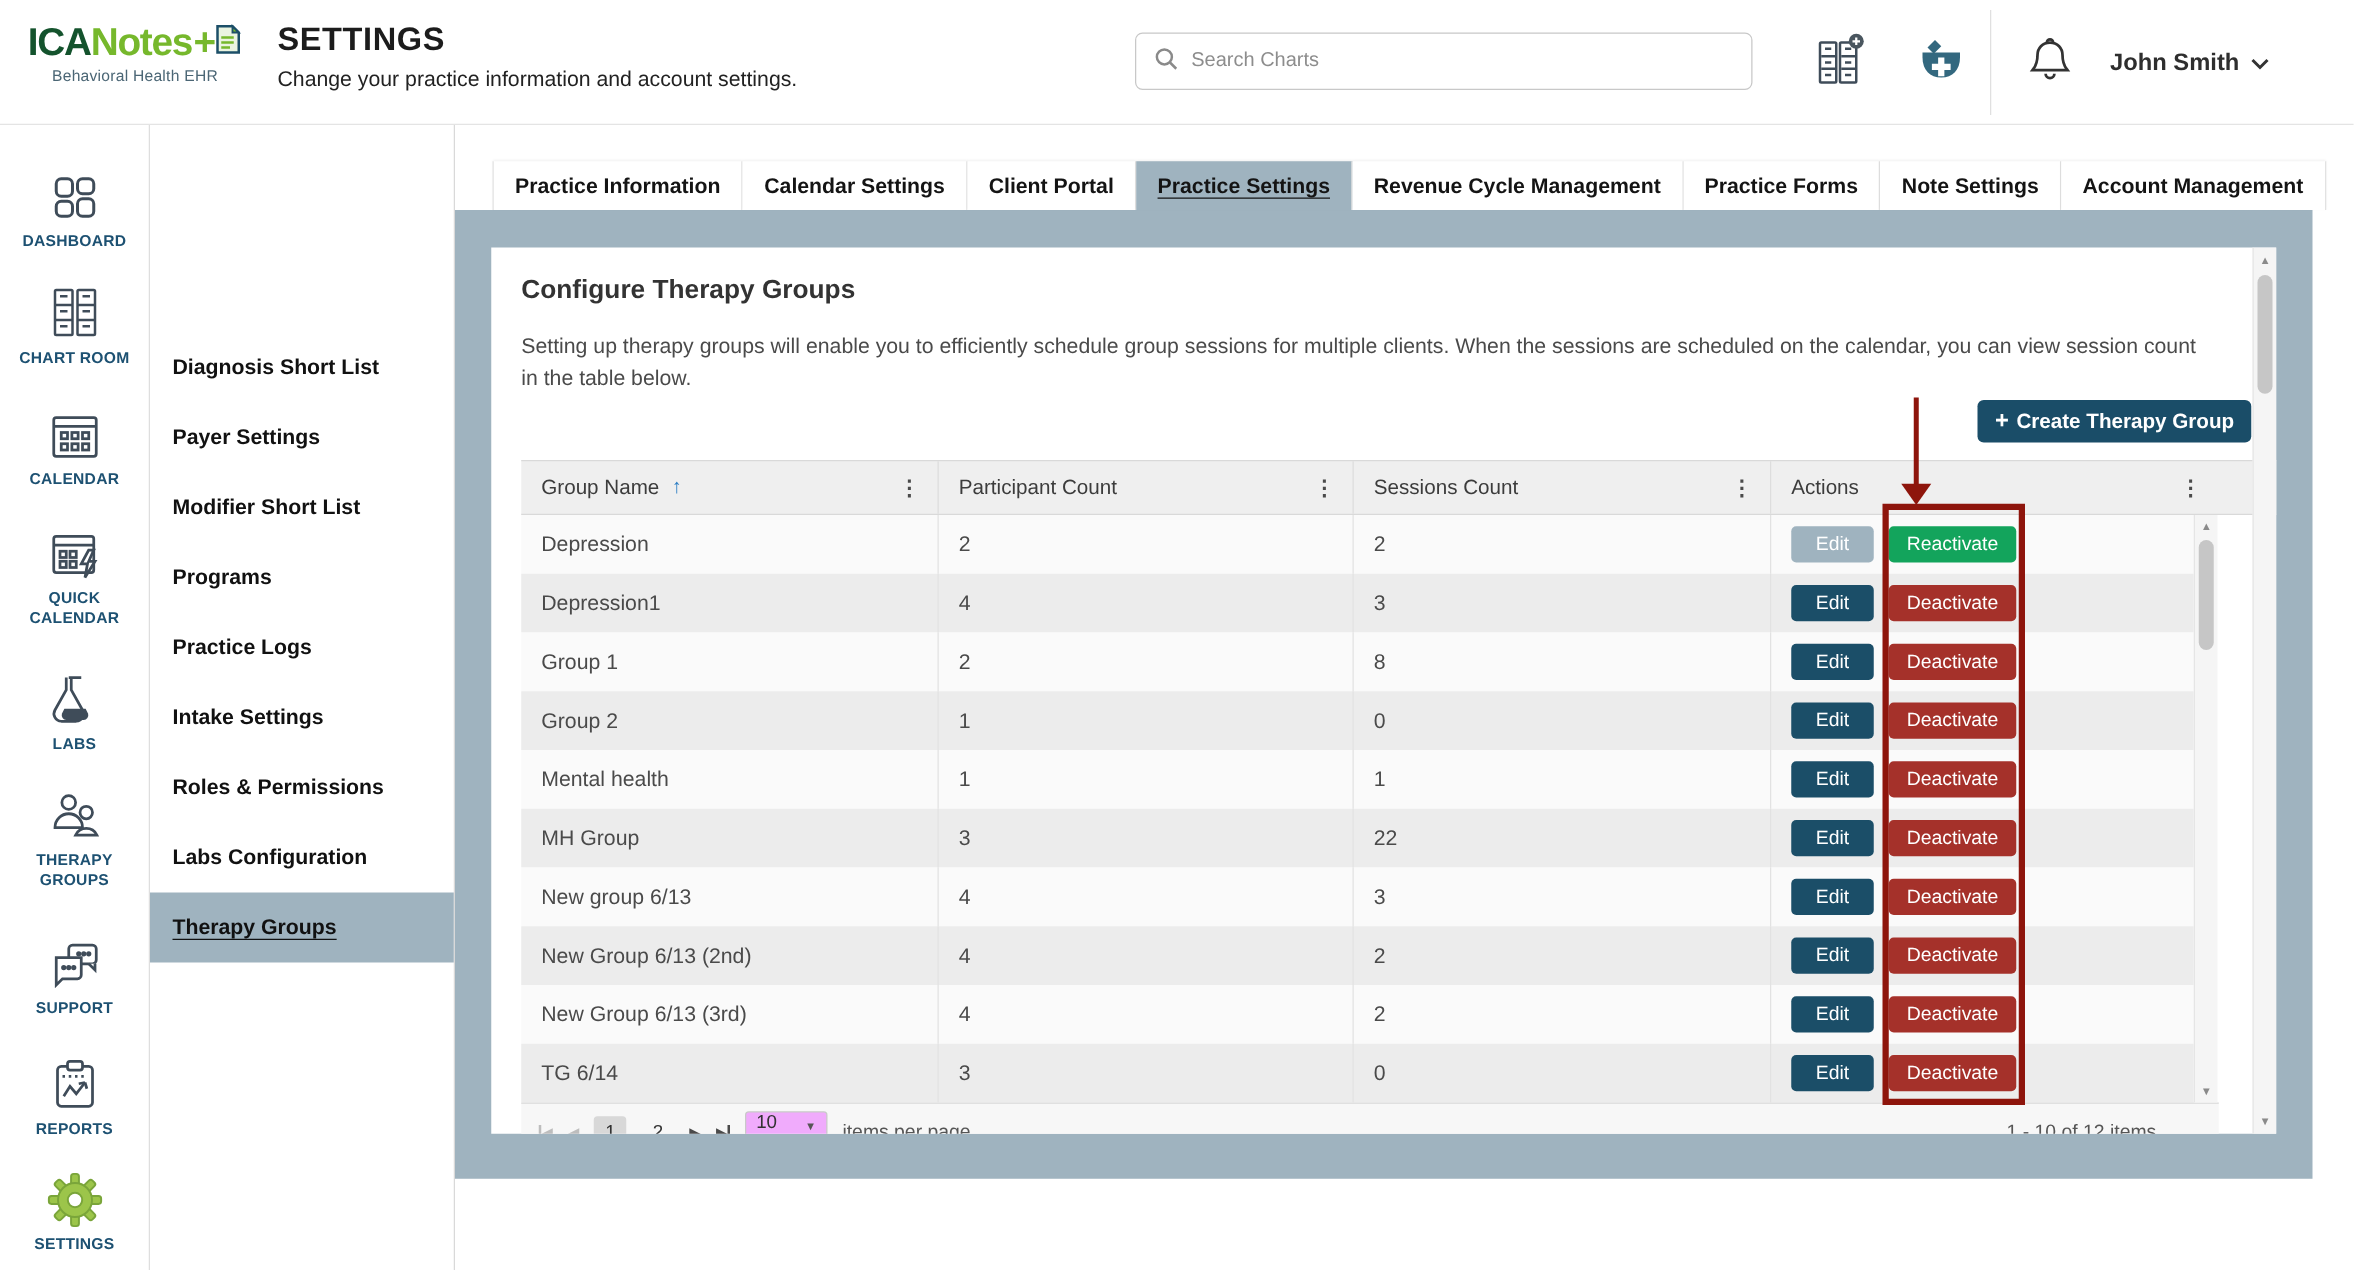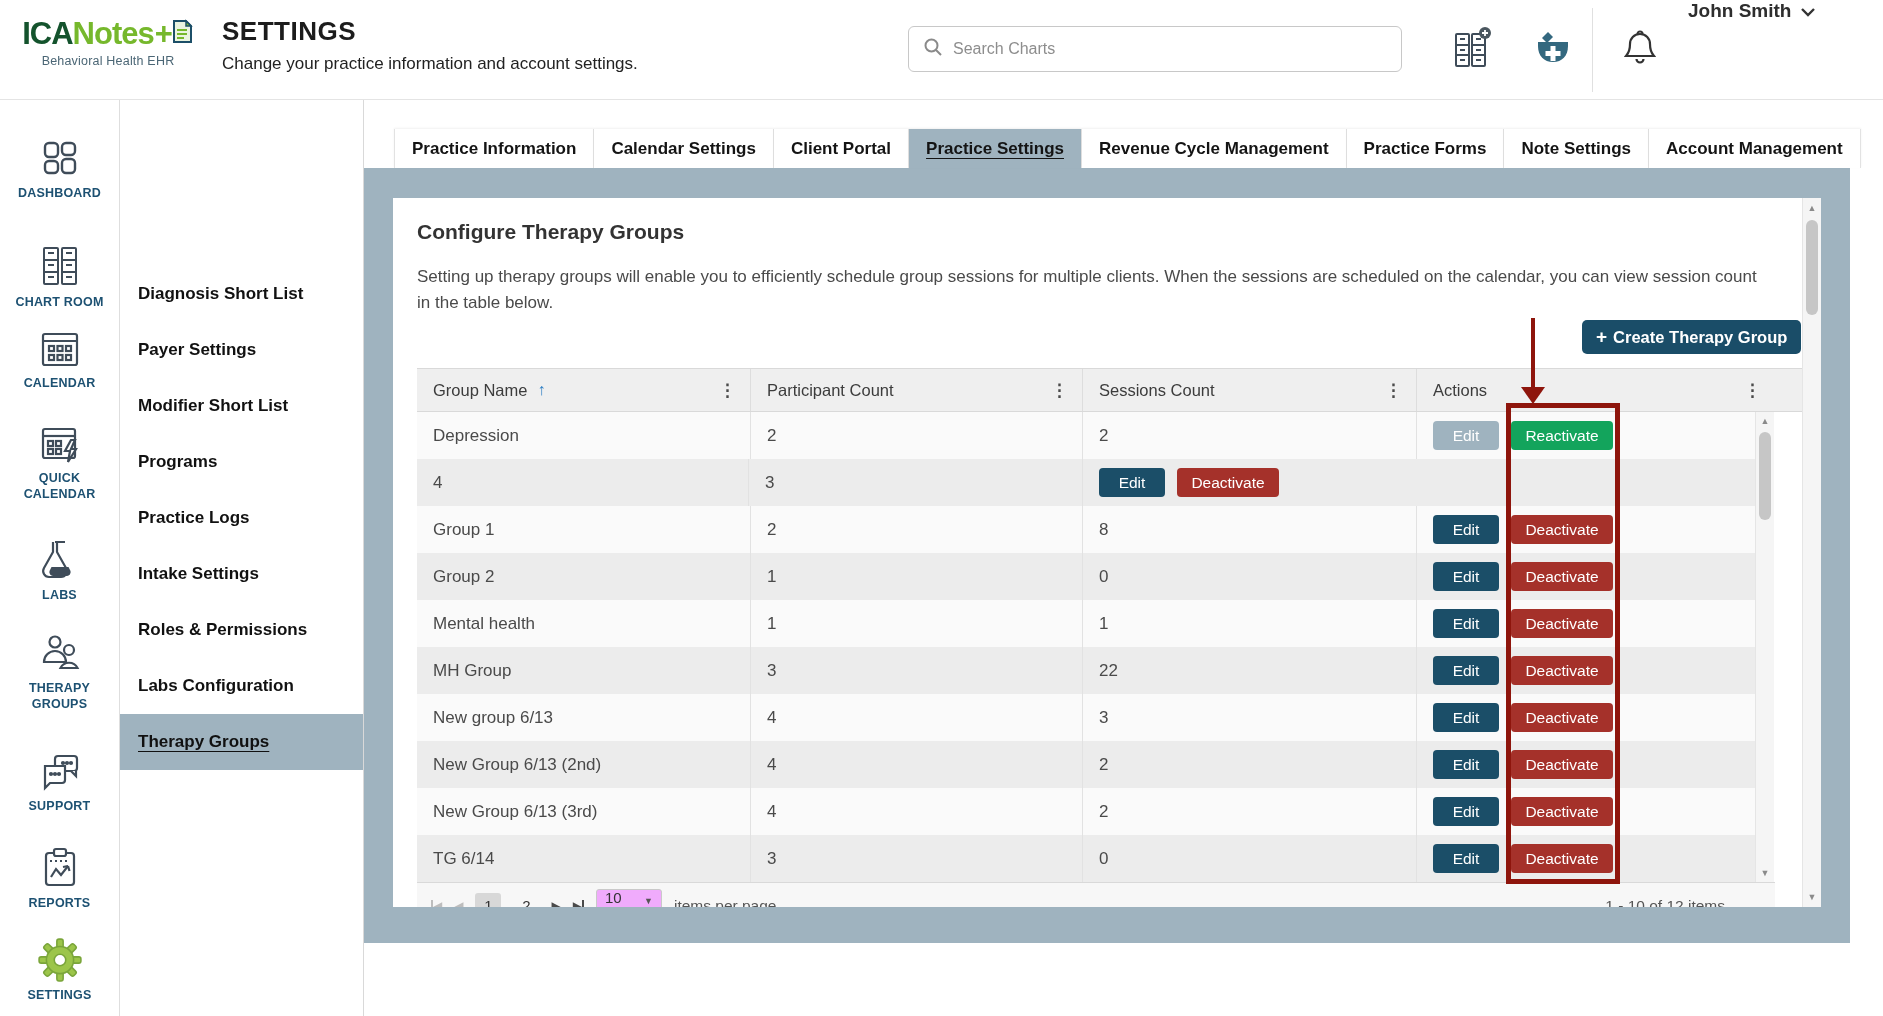--- a/index.html
+++ b/index.html
@@ -19,21 +19,21 @@
   .page-head h1 { font-size:26px; font-weight:bold; color:#1c1c1c; letter-spacing:.5px; }
   .page-sub { margin-top:6px; font-size:17px; color:#222; width:420px; line-height:1.3; }
   .search { position:absolute; left:908px; top:26px; width:494px; height:46px; border:1px solid #c8c8c8; border-radius:6px; background:#fff; display:flex; align-items:center; padding:0 14px; }
   .search input { border:none; outline:none; font-size:16px; color:#444; width:100%; margin-left:10px; font-family:inherit; background:transparent; }
   .search input::placeholder { color:#8d8d8d; }
   .tb-icon { position:absolute; cursor:pointer; }
   .tb-cabinet { left:1450px; top:26px; }
   .tb-med { left:1532px; top:28px; }
   .tb-divider { position:absolute; left:1592px; top:8px; width:1px; height:84px; background:#e0e0e0; }
   .tb-bell { left:1620px; top:26px; }
-  .user { position:absolute; left:1688px; top:0; height:101px; display:flex; cursor:pointer; }
+  .user { position:absolute; left:1688px; top:0; height:101px; display:flex; align-items:center; cursor:pointer; }
   .user-name { font-size:19px; font-weight:600; color:#2e2e2e; }
   .user-chev { margin-left:9px; margin-top:3px; }
 
   
   .leftnav { position:absolute; left:0; top:100px; width:120px; height:916px; background:#fff; border-right:1px solid #dedede; z-index:4; }
   .nav-item { position:absolute; left:0; width:119px; text-align:center; cursor:pointer; }
   .nav-item .lbl { display:block; margin:4px auto 0; width:112px; font-size:12.5px; font-weight:700; color:#1d5172; letter-spacing:.2px; line-height:16px; }
   .nav-item svg { display:block; margin:0 auto; }
 
   
@@ -186,21 +186,21 @@
       <svg width="46" height="44" viewBox="0 0 46 44" fill="none" stroke="#3f4c59" stroke-width="2.4">
         <rect x="8" y="6" width="13" height="14" rx="4"></rect>
           <rect x="25" y="6" width="13" height="12" rx="4"></rect>
         <rect x="8" y="24" width="13" height="12" rx="4"></rect>
           <rect x="25" y="22" width="13" height="14" rx="4"></rect>
       </svg>
     </span>
     <span class="lbl">DASHBOARD</span>
   </div>
 
-  <div class="nav-item" style="top:144px">
+  <div class="nav-item" style="top:128px">
     <span>
       <svg width="46" height="46" viewBox="0 0 44 46" fill="none" stroke="#3f4c59" stroke-width="2">
         <rect x="6" y="4" width="14" height="36" rx="1"></rect>
           <line x1="6" y1="16" x2="20" y2="16"></line>
           <line x1="6" y1="28" x2="20" y2="28"></line>
           <line x1="10" y1="9" x2="16" y2="9"></line>
           <line x1="10" y1="21" x2="16" y2="21"></line>
           <line x1="10" y1="33" x2="16" y2="33"></line>
         <rect x="24" y="4" width="14" height="36" rx="1"></rect>
           <line x1="24" y1="16" x2="38" y2="16"></line>
@@ -399,20 +399,21 @@
         <div class="tcell c1">Depression</div>
         <div class="tcell c2">2</div>
         <div class="tcell c3">2</div>
         <div class="tcell c4">
           <button class="btn edit edit-disabled">Edit</button>
           <button class="btn act green">Reactivate</button>
         </div>
       </div>
 
       <div class="trow">
+        <div class="tcell c1">Depression1</div>
         <div class="tcell c2">4</div>
         <div class="tcell c3">3</div>
         <div class="tcell c4">
           <button class="btn edit">Edit</button>
           <button class="btn act red">Deactivate</button>
         </div>
       </div>
 
       <div class="trow">
         <div class="tcell c1">Group 1</div>

